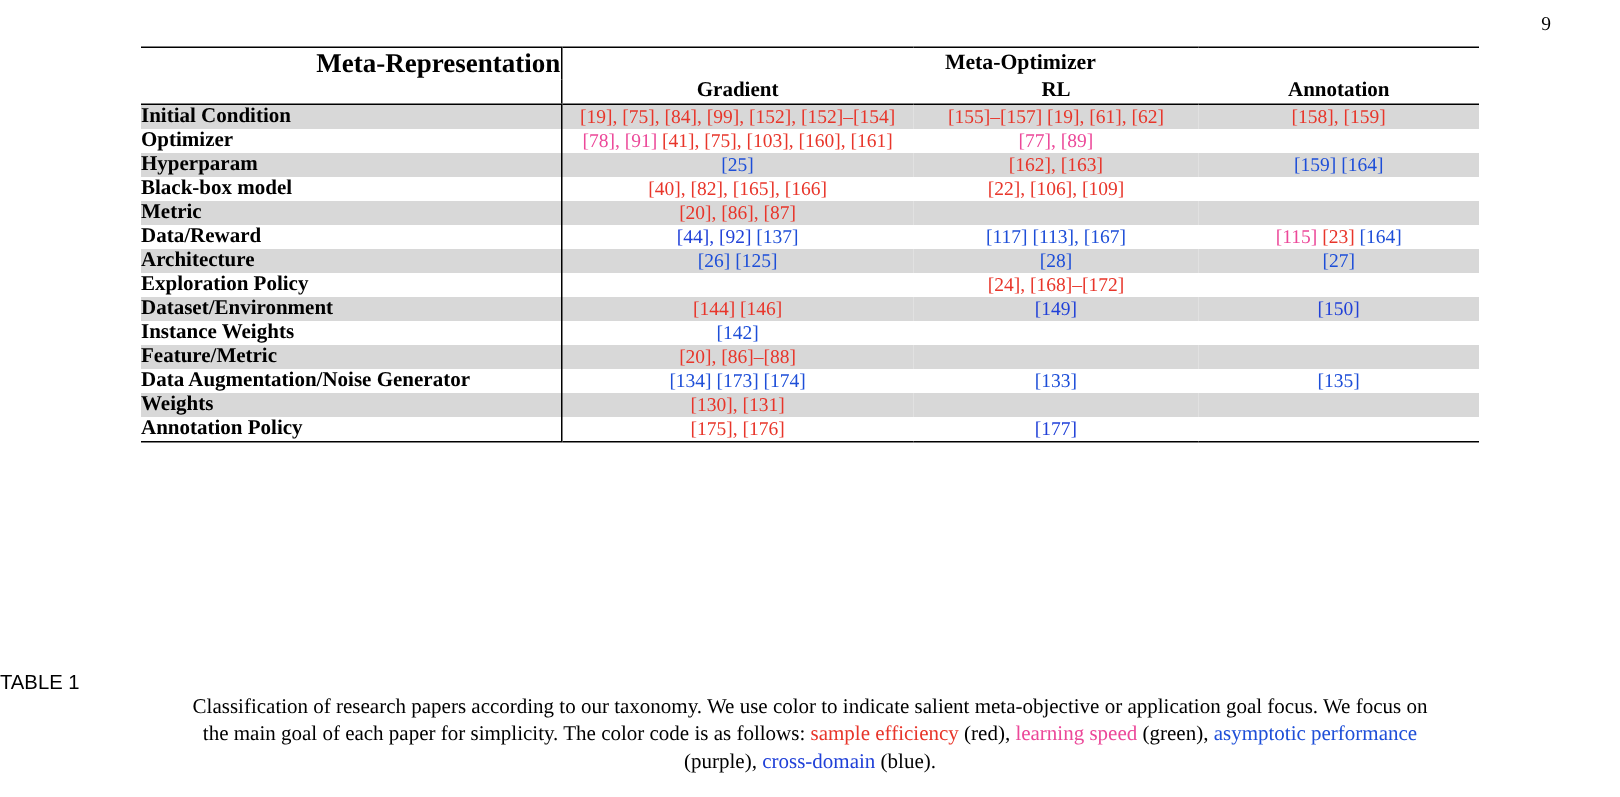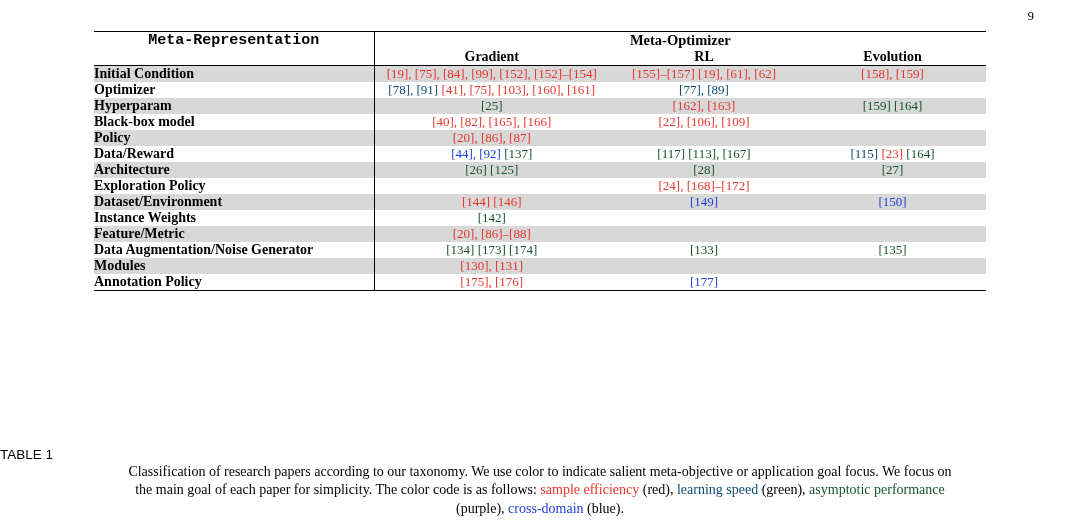--- a/index.html
+++ b/index.html
@@ -38,25 +38,24 @@
     margin: 0;
   }
   .rule-top td {
     border-top: 1.2px solid #000;
   }
   .rule-bottom td {
     border-bottom: 1.2px solid #000;
   }
   .hdr-cell {
     font-weight: bold;
-    font-size: 15px;
+    font-size: 18px;
     padding: 7px 0 7px 8px;
-    text-align: center;
+    text-align: right;
     vertical-align: top;
-    font-family: Liberation Mono, monospace;
   }
   .hdr-cell-mid {
     font-weight: bold;
     font-size: 14.5px;
     text-align: center;
     padding: 7px 0 2px 0;
     border-left: 1.2px solid #000;
   }
   .sub-hdr {
     font-weight: bold;
@@ -96,22 +95,22 @@
     position: absolute;
     left: 34px;
     width: 1012px;
     top: 463px;
     text-align: center;
     font-size: 14px;
     line-height: 1.32;
     font-family: "Liberation Serif", serif;
   }
   .c-red { color: #e8352a; }
-  .c-green { color: #0c4a6e; }
-  .c-purple { color: #14532d; text-align: center; }
+  .c-green { color: #ec4899; }
+  .c-purple { color: #1d4ed8; text-align: center; }
   .c-blue { color: #2040d8; }
 </style>
 </head>
 <body>
 
 <div class="page-number">9</div>
 
 <div class="table-wrap">
   <table class="taxonomy">
     <colgroup>
@@ -122,21 +121,21 @@
     </colgroup>
     <tbody id="table-body">
       <tr class="rule-top">
         <td class="hdr-cell">Meta-Representation</td>
         <td class="hdr-cell-mid" colspan="3">Meta-Optimizer</td>
       </tr>
       <tr class="rule-bottom">
         <td></td>
         <td class="sub-hdr vline">Gradient</td>
         <td class="sub-hdr">RL</td>
-        <td class="sub-hdr">Evolution</td>
+        <td class="sub-hdr">Annotation</td>
       </tr>
     <tr class="shaded">
           <td class="row-label">Initial Condition</td>
           <td class="cell vline"><span class="c-red">[19], [75], [84], [99], [152], [152]–[154]</span></td>
           <td class="cell"><span class="c-red">[155]–[157]</span><span class=""> </span><span class="c-red">[19], [61], [62]</span></td>
           <td class="cell"><span class="c-red">[158], [159]</span></td>
         </tr>
         <tr>
           <td class="row-label">Optimizer</td>
           <td class="cell vline"><span class="c-green">[78], [91]</span><span class=""> </span><span class="c-red">[41], [75], [103], [160], [161]</span></td>
@@ -149,21 +148,21 @@
           <td class="cell"><span class="c-red">[162], [163]</span></td>
           <td class="cell"><span class="c-purple">[159] [164]</span></td>
         </tr>
         <tr>
           <td class="row-label">Black-box model</td>
           <td class="cell vline"><span class="c-red">[40], [82], [165], [166]</span></td>
           <td class="cell"><span class="c-red">[22], [106], [109]</span></td>
           <td class="cell"></td>
         </tr>
         <tr class="shaded">
-          <td class="row-label">Policy</td>
+          <td class="row-label">Metric</td>
           <td class="cell vline"><span class="c-red">[20], [86], [87]</span></td>
           <td class="cell"></td>
           <td class="cell"></td>
         </tr>
         <tr>
           <td class="row-label">Data/Reward</td>
           <td class="cell vline"><span class="c-blue">[44], [92]</span><span class=""> </span><span class="c-purple">[137]</span></td>
           <td class="cell"><span class="c-purple">[117] [113], [167]</span></td>
           <td class="cell"><span class="c-green">[115]</span><span class=""> </span><span class="c-red">[23]</span><span class=""> </span><span class="c-purple">[164]</span></td>
         </tr>
@@ -197,21 +196,21 @@
           <td class="cell"></td>
           <td class="cell"></td>
         </tr>
         <tr>
           <td class="row-label">Data Augmentation/Noise Generator</td>
           <td class="cell vline"><span class="c-purple">[134] [173] [174]</span></td>
           <td class="cell"><span class="c-purple">[133]</span></td>
           <td class="cell"><span class="c-purple">[135]</span></td>
         </tr>
         <tr class="shaded">
-          <td class="row-label">Modules</td>
+          <td class="row-label">Weights</td>
           <td class="cell vline"><span class="c-red">[130], [131]</span></td>
           <td class="cell"></td>
           <td class="cell"></td>
         </tr>
         <tr class=" rule-bottom">
           <td class="row-label">Annotation Policy</td>
           <td class="cell vline"><span class="c-red">[175], [176]</span></td>
           <td class="cell"><span class="c-blue">[177]</span></td>
           <td class="cell"></td>
         </tr>

